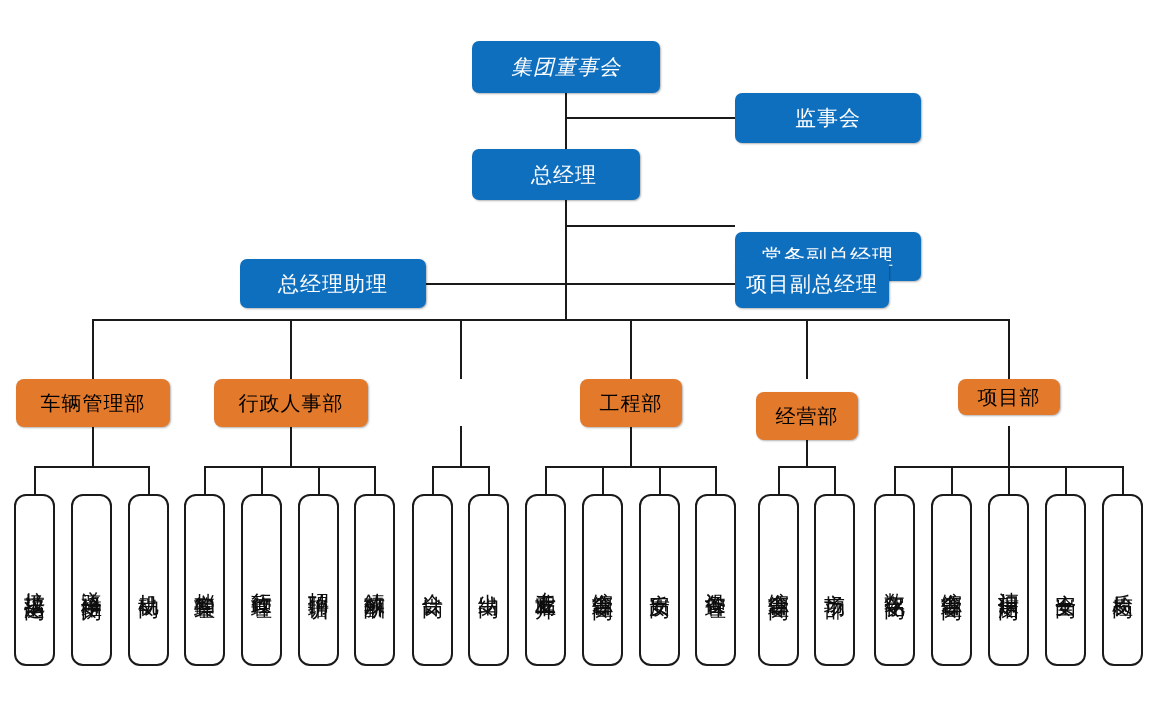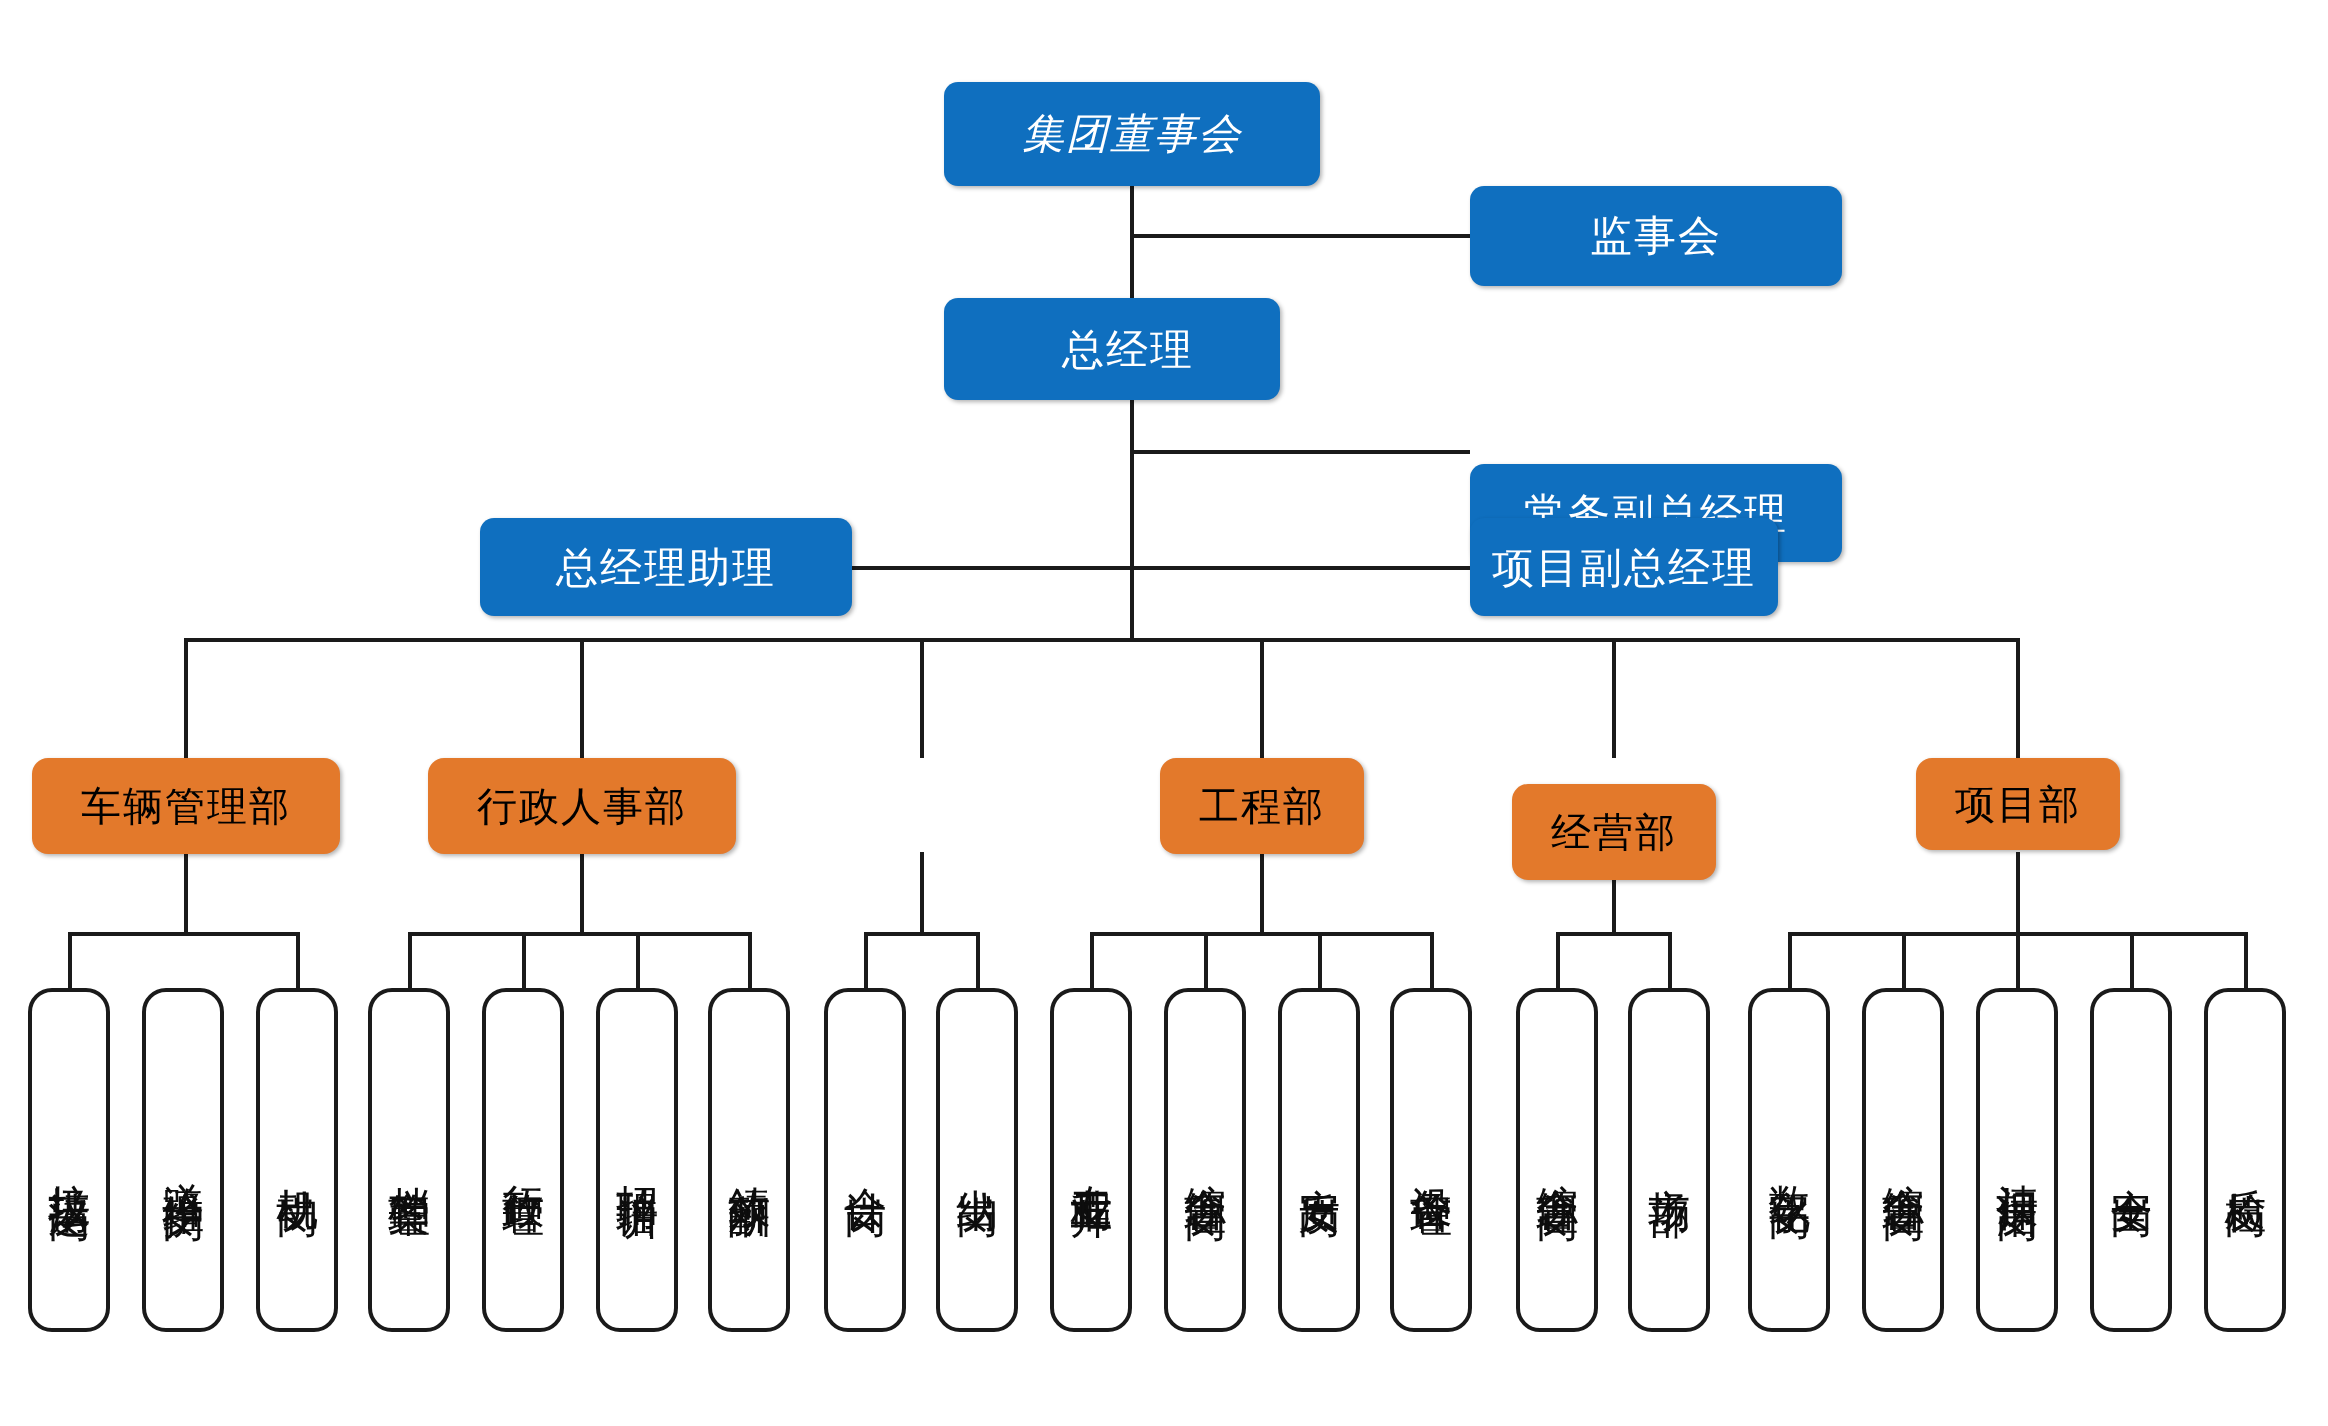--- a/index.html
+++ b/index.html
@@ -136,21 +136,21 @@
 
   <div class="node-orange" style="left:16px;top:379px;width:154px;height:48px;">车辆管理部</div>
 
   <div class="node-orange" style="left:214px;top:379px;width:154px;height:48px;">行政人事部</div>
 
 
   <div class="node-orange" style="left:580px;top:379px;width:102px;height:48px;">工程部</div>
 
   <div class="node-orange" style="left:756px;top:379px;width:102px;height:48px;margin-top:13px;">经营部</div>
 
-  <div class="node-orange" style="left:958px;top:379px;width:102px;height:46px;text-align:center;">项目部</div>
+  <div class="node-orange" style="left:958px;top:379px;width:102px;height:36px;text-align:center;">项目部</div>
 
   <div class="node-post" style="left:14px;top:494px;width:41px;height:172px;">
     <span class="vtext">垃圾清运岗</span>
     </div>
 
   <div class="node-post" style="left:71px;top:494px;width:41px;height:172px;">
     <span class="vtext">道路维护岗</span>
     </div>
 
   <div class="node-post" style="left:128px;top:494px;width:41px;height:172px;">

